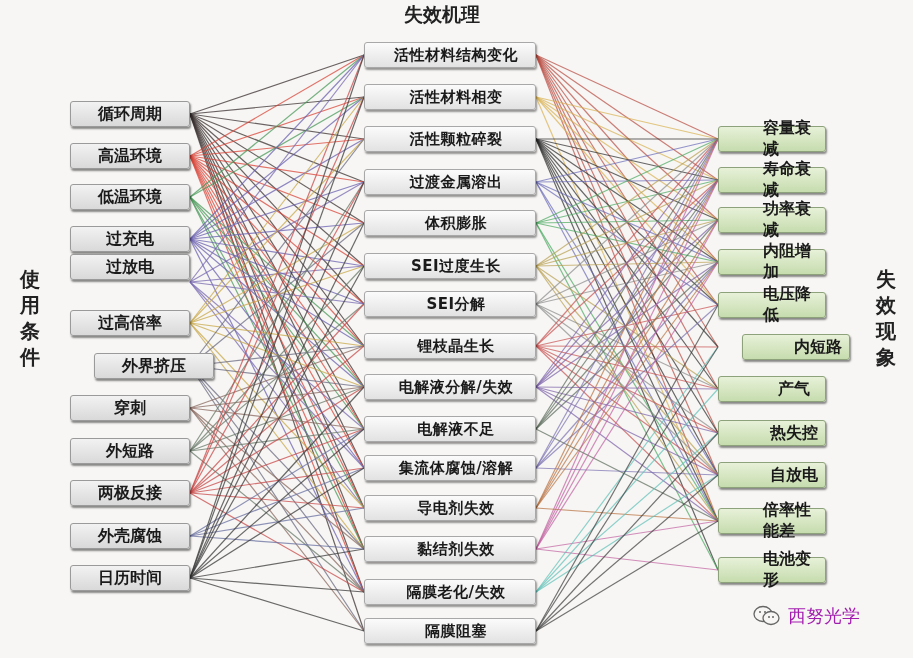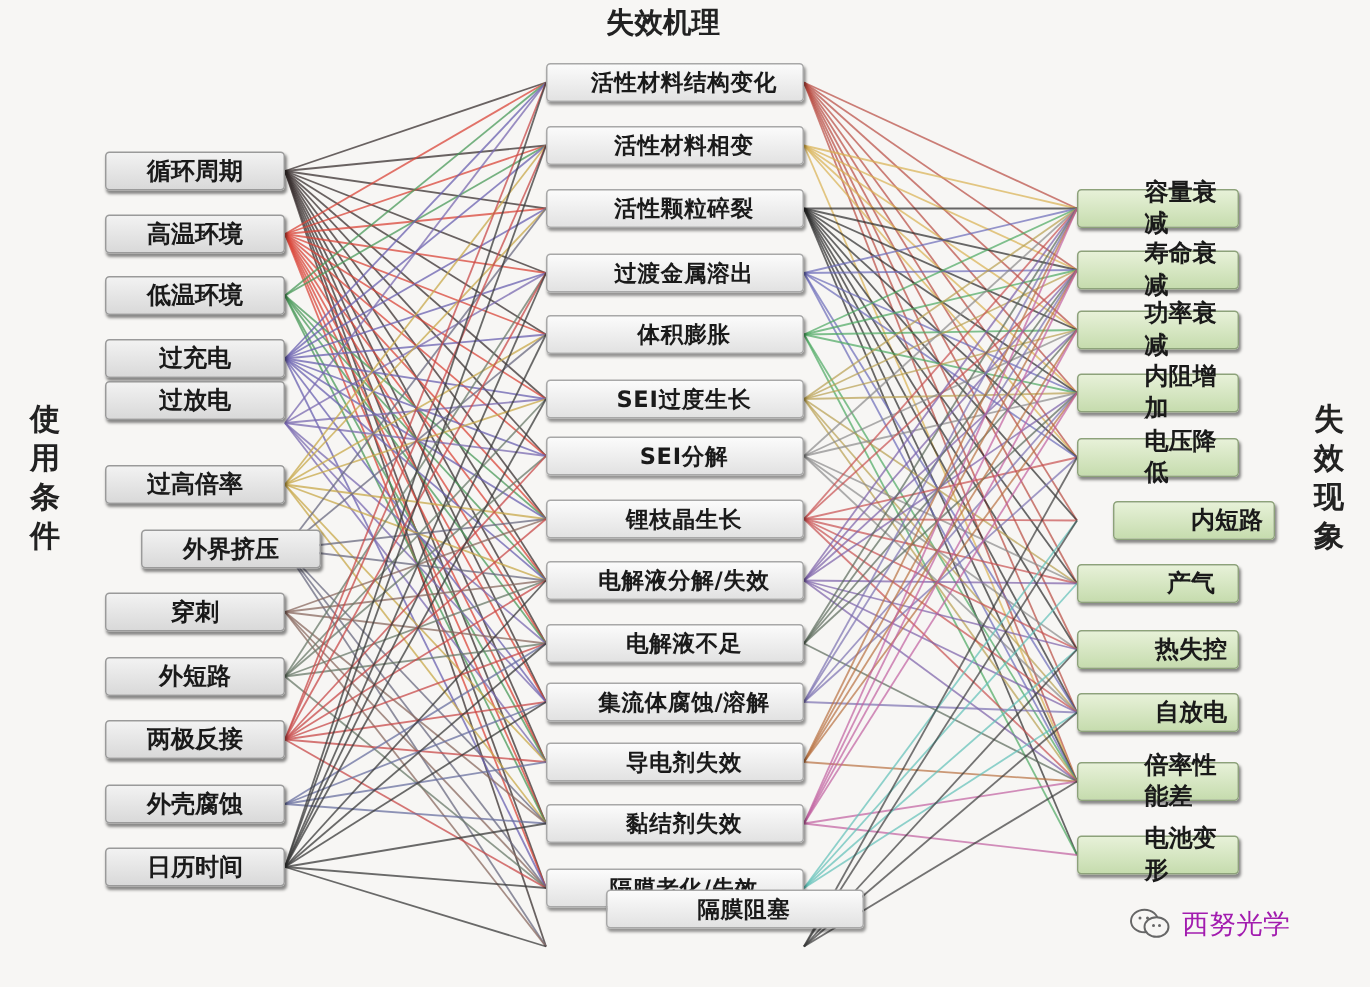--- a/index.html
+++ b/index.html
@@ -261,21 +261,21 @@
     <div class="node mech" style="top: 210px;">体积膨胀</div>
     <div class="node mech" style="top: 253px;">SEI过度生长</div>
     <div class="node mech" style="top: 291px;">SEI分解</div>
     <div class="node mech" style="top: 333px;">锂枝晶生长</div>
     <div class="node mech" style="top: 374px;">电解液分解/失效</div>
     <div class="node mech" style="top: 416px;">电解液不足</div>
     <div class="node mech" style="top: 455px;">集流体腐蚀/溶解</div>
     <div class="node mech" style="top: 495px;">导电剂失效</div>
     <div class="node mech" style="top: 536px;">黏结剂失效</div>
     <div class="node mech" style="top: 579px;">隔膜老化/失效</div>
-    <div class="node mech" style="top: 593px; margin-left: 40px;">隔膜阻塞</div>
+    <div class="node mech" style="top: 618px;">隔膜阻塞</div>
   </div>
 <div id="phen-col">
     <div class="node phen" style="top: 126px;">容量衰减</div>
     <div class="node phen" style="top: 167px;">寿命衰减</div>
     <div class="node phen" style="top: 207px;">功率衰减</div>
     <div class="node phen" style="top: 249px;">内阻增加</div>
     <div class="node phen" style="top: 292px;">电压降低</div>
     <div class="node phen" style="top: 334px; margin-left: 24px;">内短路</div>
     <div class="node phen" style="top: 376px;">产气</div>
     <div class="node phen" style="top: 420px;">热失控</div>

